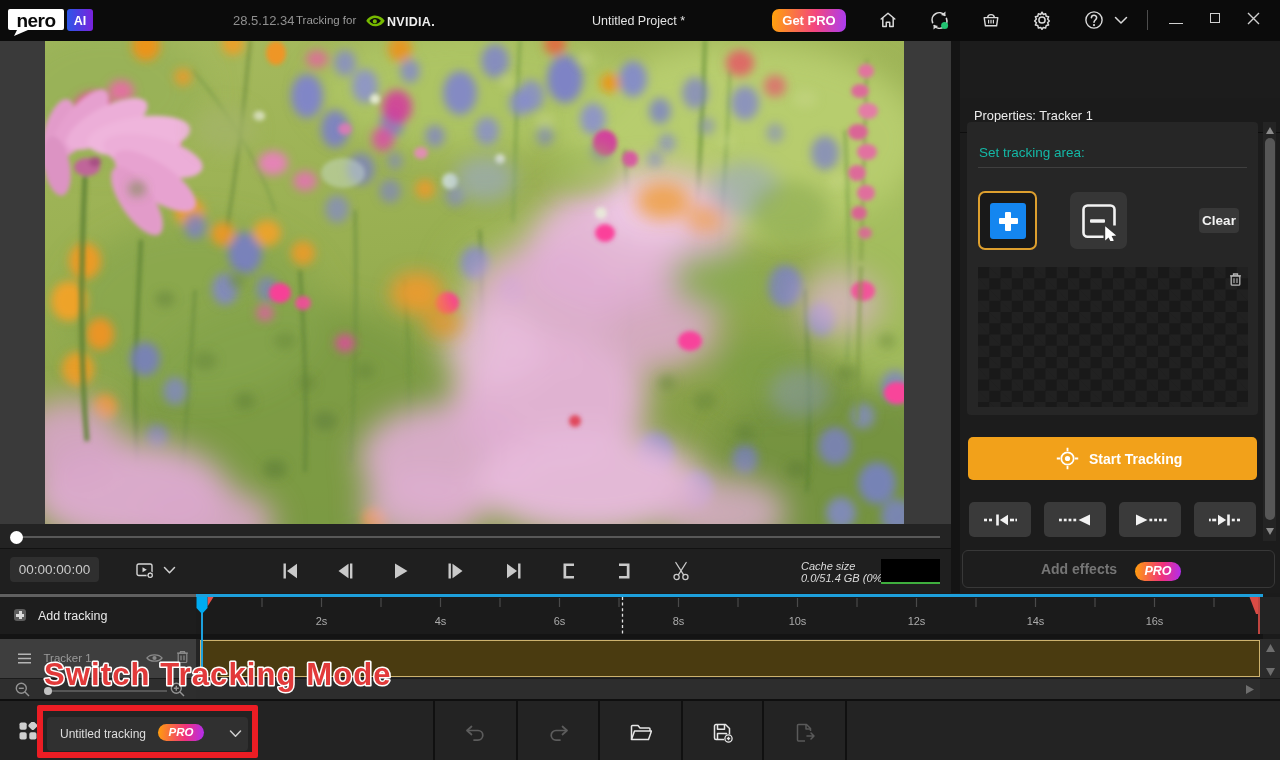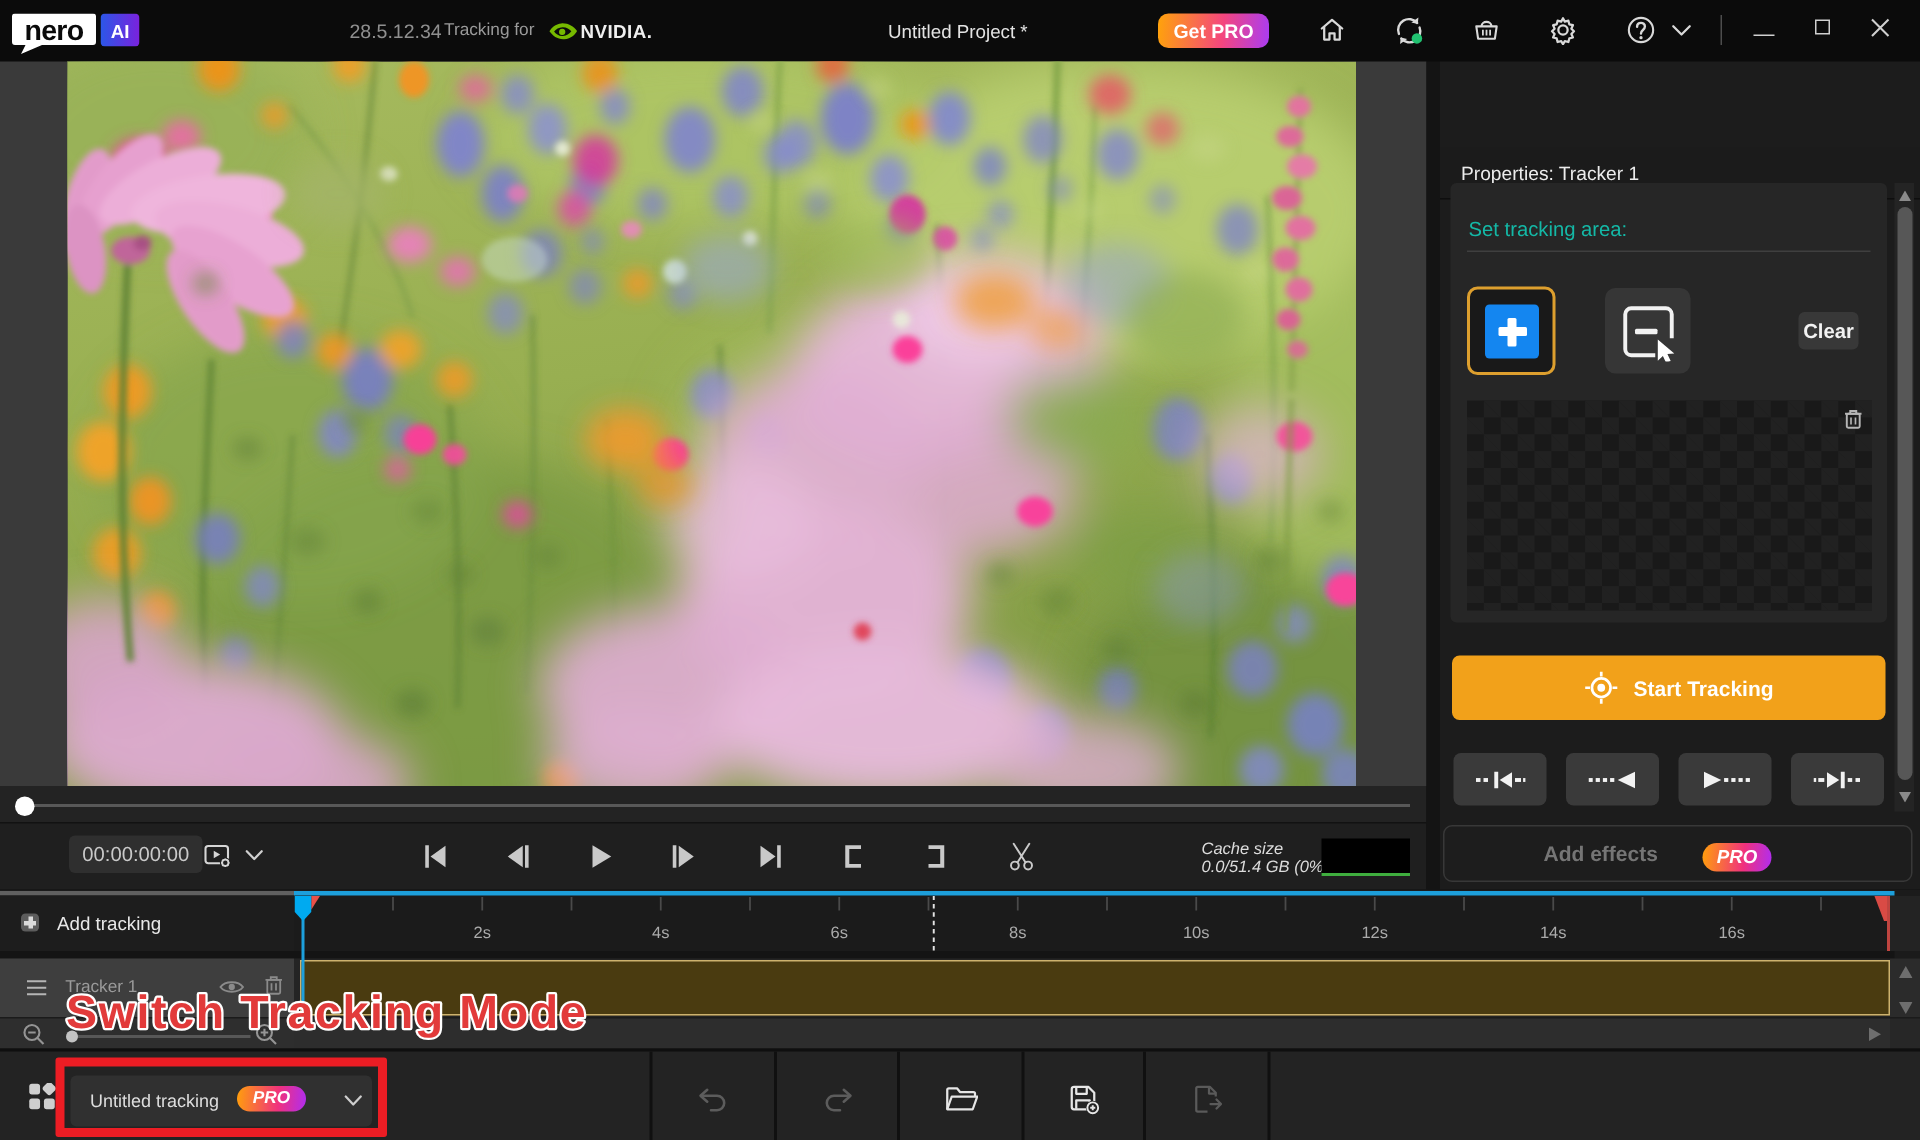--- a/index.html
+++ b/index.html
@@ -316,21 +316,21 @@
     <ellipse cx="540" cy="130" rx="35" ry="25" fill="#9db858" opacity="0.6"></ellipse>
   </g>
 </svg>
 
 <div class="abs" style="left:0;top:524px;width:951px;height:24px;background:#232323;"></div>
 <div class="abs" style="left:16px;top:535.6px;width:924px;height:2.4px;background:#585858;"></div>
 <div class="abs" style="left:10px;top:530.5px;width:13px;height:13px;border-radius:50%;background:#ffffff;"></div>
 
 <div class="abs" style="left:0;top:548px;width:951px;height:45px;background:#1f1f1f;border-top:1px solid #121212;"></div>
 <div class="abs" style="left:10px;top:557px;width:89px;height:25px;background:#2f2f2f;border-radius:4px;
-  color:#c9c9c9;font-size:13.5px;text-align:center;line-height:25px;margin-left:36px;">00:00:00:00</div>
+  color:#c9c9c9;font-size:13.5px;text-align:center;line-height:25px;">00:00:00:00</div>
 <svg class="abs" style="left:136px;top:561px;" width="19" height="19" viewBox="0 0 19 19" fill="none" stroke="#d5d5d5" stroke-width="1.4">
   <rect x="1" y="3" width="15" height="11.5" rx="1.8"></rect>
   <path d="M6.5,6.2 L10.8,8.7 L6.5,11.2 Z" fill="#d5d5d5" stroke="none"></path>
   <circle cx="14.2" cy="14.2" r="3.6" fill="#1f1f1f" stroke="none"></circle>
   <circle cx="14.2" cy="14.2" r="2.1" stroke-width="1.2"></circle>
   <path d="M14.2,11.4 V12 M14.2,16.4 V17 M11.4,14.2 H12 M16.4,14.2 H17 M12.2,12.2 l0.5,0.5 M16.2,16.2 l-0.5,-0.5 M12.2,16.2 l0.5,-0.5 M16.2,12.2 l-0.5,0.5" stroke-width="1.1"></path>
 </svg>
 <svg class="abs" style="left:163px;top:566px;" width="13" height="9" viewBox="0 0 13 9" fill="none" stroke="#cfcfcf" stroke-width="1.5">
   <path d="M1.5,1.5 L6.5,6.7 L11.5,1.5" stroke-linecap="round" stroke-linejoin="round"></path>
 </svg>
@@ -449,21 +449,21 @@
 <div class="abs" style="left:1263px;top:122px;width:13px;height:419px;background:#242424;"></div>
 <div class="abs" style="left:1264.5px;top:138px;width:10px;height:382px;background:#575757;border-radius:5px;"></div>
 <svg class="abs" style="left:1266px;top:127px;" width="8" height="7" viewBox="0 0 8 7">
       <path d="M0,7 H8 L4,0 Z" fill="#8a8a8a"></path>
     </svg>
 <svg class="abs" style="left:1266px;top:528px;" width="8" height="7" viewBox="0 0 8 7">
       <path d="M0,0 H8 L4,7 Z" fill="#8a8a8a"></path>
     </svg>
 
 <div class="abs" style="left:962px;top:550px;width:313px;height:38px;border:1px solid #383838;border-radius:6px;background:#1d1d1d;"></div>
-<div class="abs" style="left:1029px;top:561px;width:100px;text-align:left;font-size:14px;font-weight:bold;color:#757575;">Add effects</div>
+<div class="abs" style="left:1029px;top:561px;width:100px;text-align:center;font-size:14px;font-weight:bold;color:#757575;">Add effects</div>
 <div class="abs" style="left:1135px;top:562px;width:46px;height:19px;border-radius:10px;
   background:linear-gradient(95deg,#ff9f0b 0%,#f0317e 60%,#b02df0 100%);
   color:#fff;font-size:12.5px;font-weight:bold;font-style:italic;text-align:center;line-height:19px;">PRO</div>
 
 <div class="abs" style="left:0;top:593px;width:1280px;height:106px;background:#1b1b1b;"></div>
 
 <div class="abs" style="left:0;top:594.4px;width:196px;height:2.9px;background:#606060;"></div>
 <div class="abs" style="left:196px;top:594.4px;width:1067px;height:2.9px;background:#1d9fdb;"></div>
 
 <div class="abs" style="left:0;top:597px;width:196px;height:37px;background:#1d1d1d;"></div>

